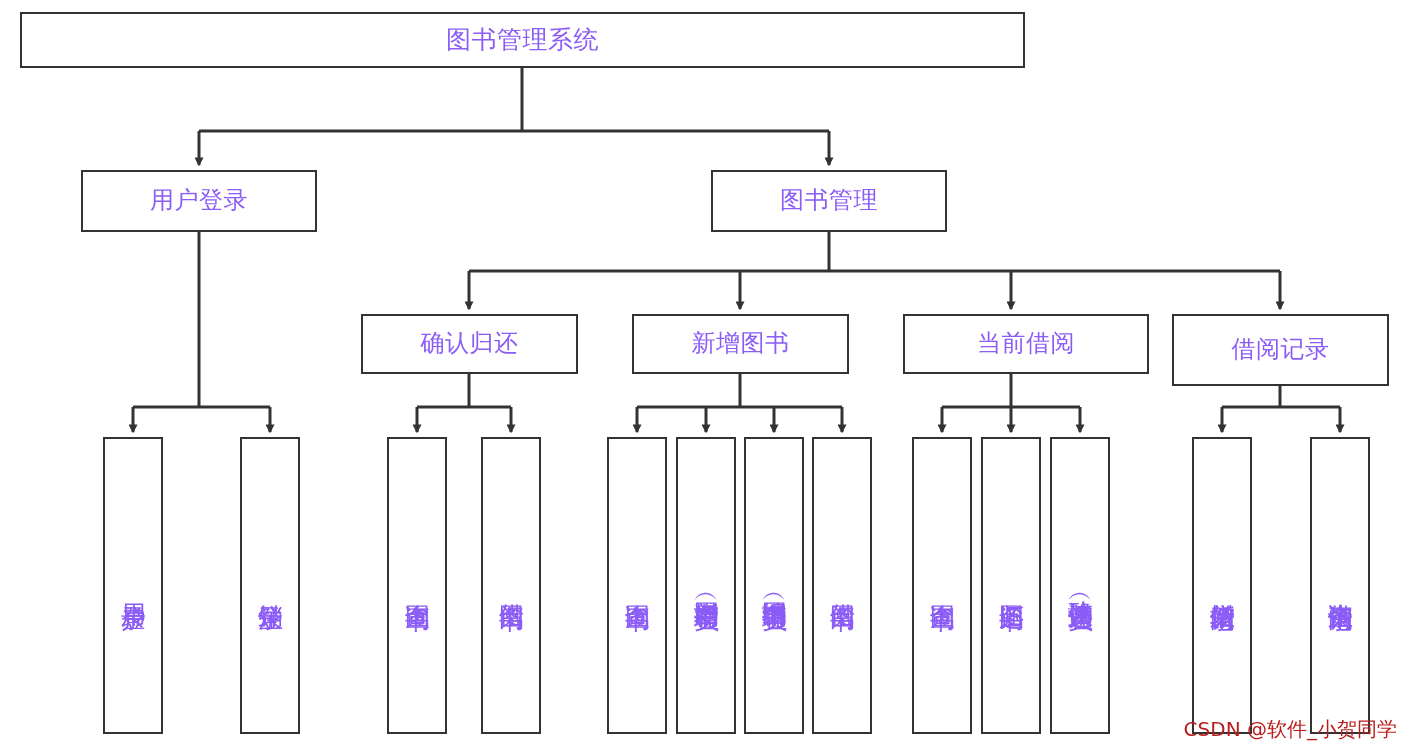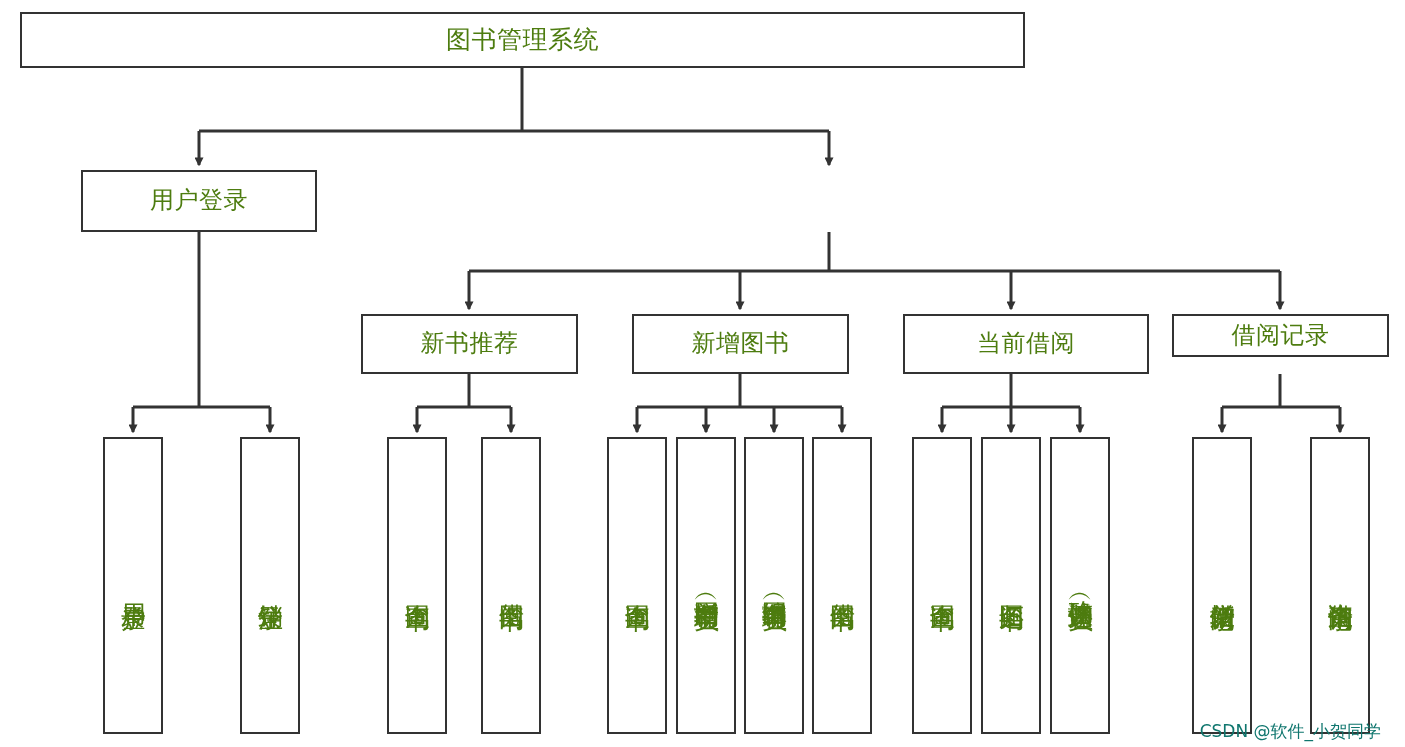--- a/index.html
+++ b/index.html
@@ -27,21 +27,21 @@
     pointer-events: none;
   }
   .node {
     position: absolute;
     box-sizing: border-box;
     background: #ffffff;
     border: 2px solid #333333;
     display: flex;
     align-items: center;
     justify-content: center;
-    color: #4d7c0f;
+    color: #8b5cf6;
   }
   .node-label {
     display: block;
     text-align: center;
     line-height: 1.05;
     letter-spacing: 0.5px;
   }
   
   .node.horiz .node-label {
     font-size: 24px;
@@ -60,24 +60,24 @@
   .node.vert .node-label {
     writing-mode: vertical-rl;
     text-orientation: upright;
     font-size: 25px;
     line-height: 1.12;
     letter-spacing: 1px;
     white-space: nowrap;
   }
   #watermark {
     position: absolute;
-    right: 24px;
+    right: 8px;
     bottom: 4px;
-    font-size: 17px;
-    color: #0f766e;
+    font-size: 20px;
+    color: #b91c1c;
     white-space: nowrap;
     user-select: none;
   }
 </style>
 </head>
 <body>
 
 <div id="diagram-root">
 
   <svg id="edges-layer" viewBox="0 0 1405 747" width="1405" height="747" xmlns="http://www.w3.org/2000/svg">
@@ -130,31 +130,34 @@
     </g>
   </svg>
 
   <div class="node horiz root" style="left:20px; top:12px; width:1005px; height:56px;">
     <span class="node-label">图书管理系统</span>
   </div>
 
   <div class="node horiz" style="left:81px; top:170px; width:236px; height:62px;">
     <span class="node-label">用户登录</span>
   </div>
+  <div class="node horiz" style="left:711px; top:170px; width:236px; height:62px;">
+    <span class="node-label">图书管理</span>
+  </div>
 
   <div class="node horiz" style="left:361px; top:314px; width:217px; height:60px;">
-    <span class="node-label">新书推荐</span>
+    <span class="node-label">确认归还</span>
   </div>
   <div class="node horiz" style="left:632px; top:314px; width:217px; height:60px;">
     <span class="node-label">新增图书</span>
   </div>
   <div class="node horiz" style="left:903px; top:314px; width:246px; height:60px;">
     <span class="node-label">当前借阅</span>
   </div>
-  <div class="node horiz" style="left:1172px; top:314px; width:217px; height:43px;">
+  <div class="node horiz" style="left:1172px; top:314px; width:217px; height:72px;">
     <span class="node-label">借阅记录</span>
   </div>
 
   <div class="node vert" style="left:103px; top:437px; width:60px; height:297px;">
     <span class="node-label">用户登录</span>
   </div>
   <div class="node vert" style="left:240px; top:437px; width:60px; height:297px;">
     <span class="node-label">注销登录</span>
   </div>
 

